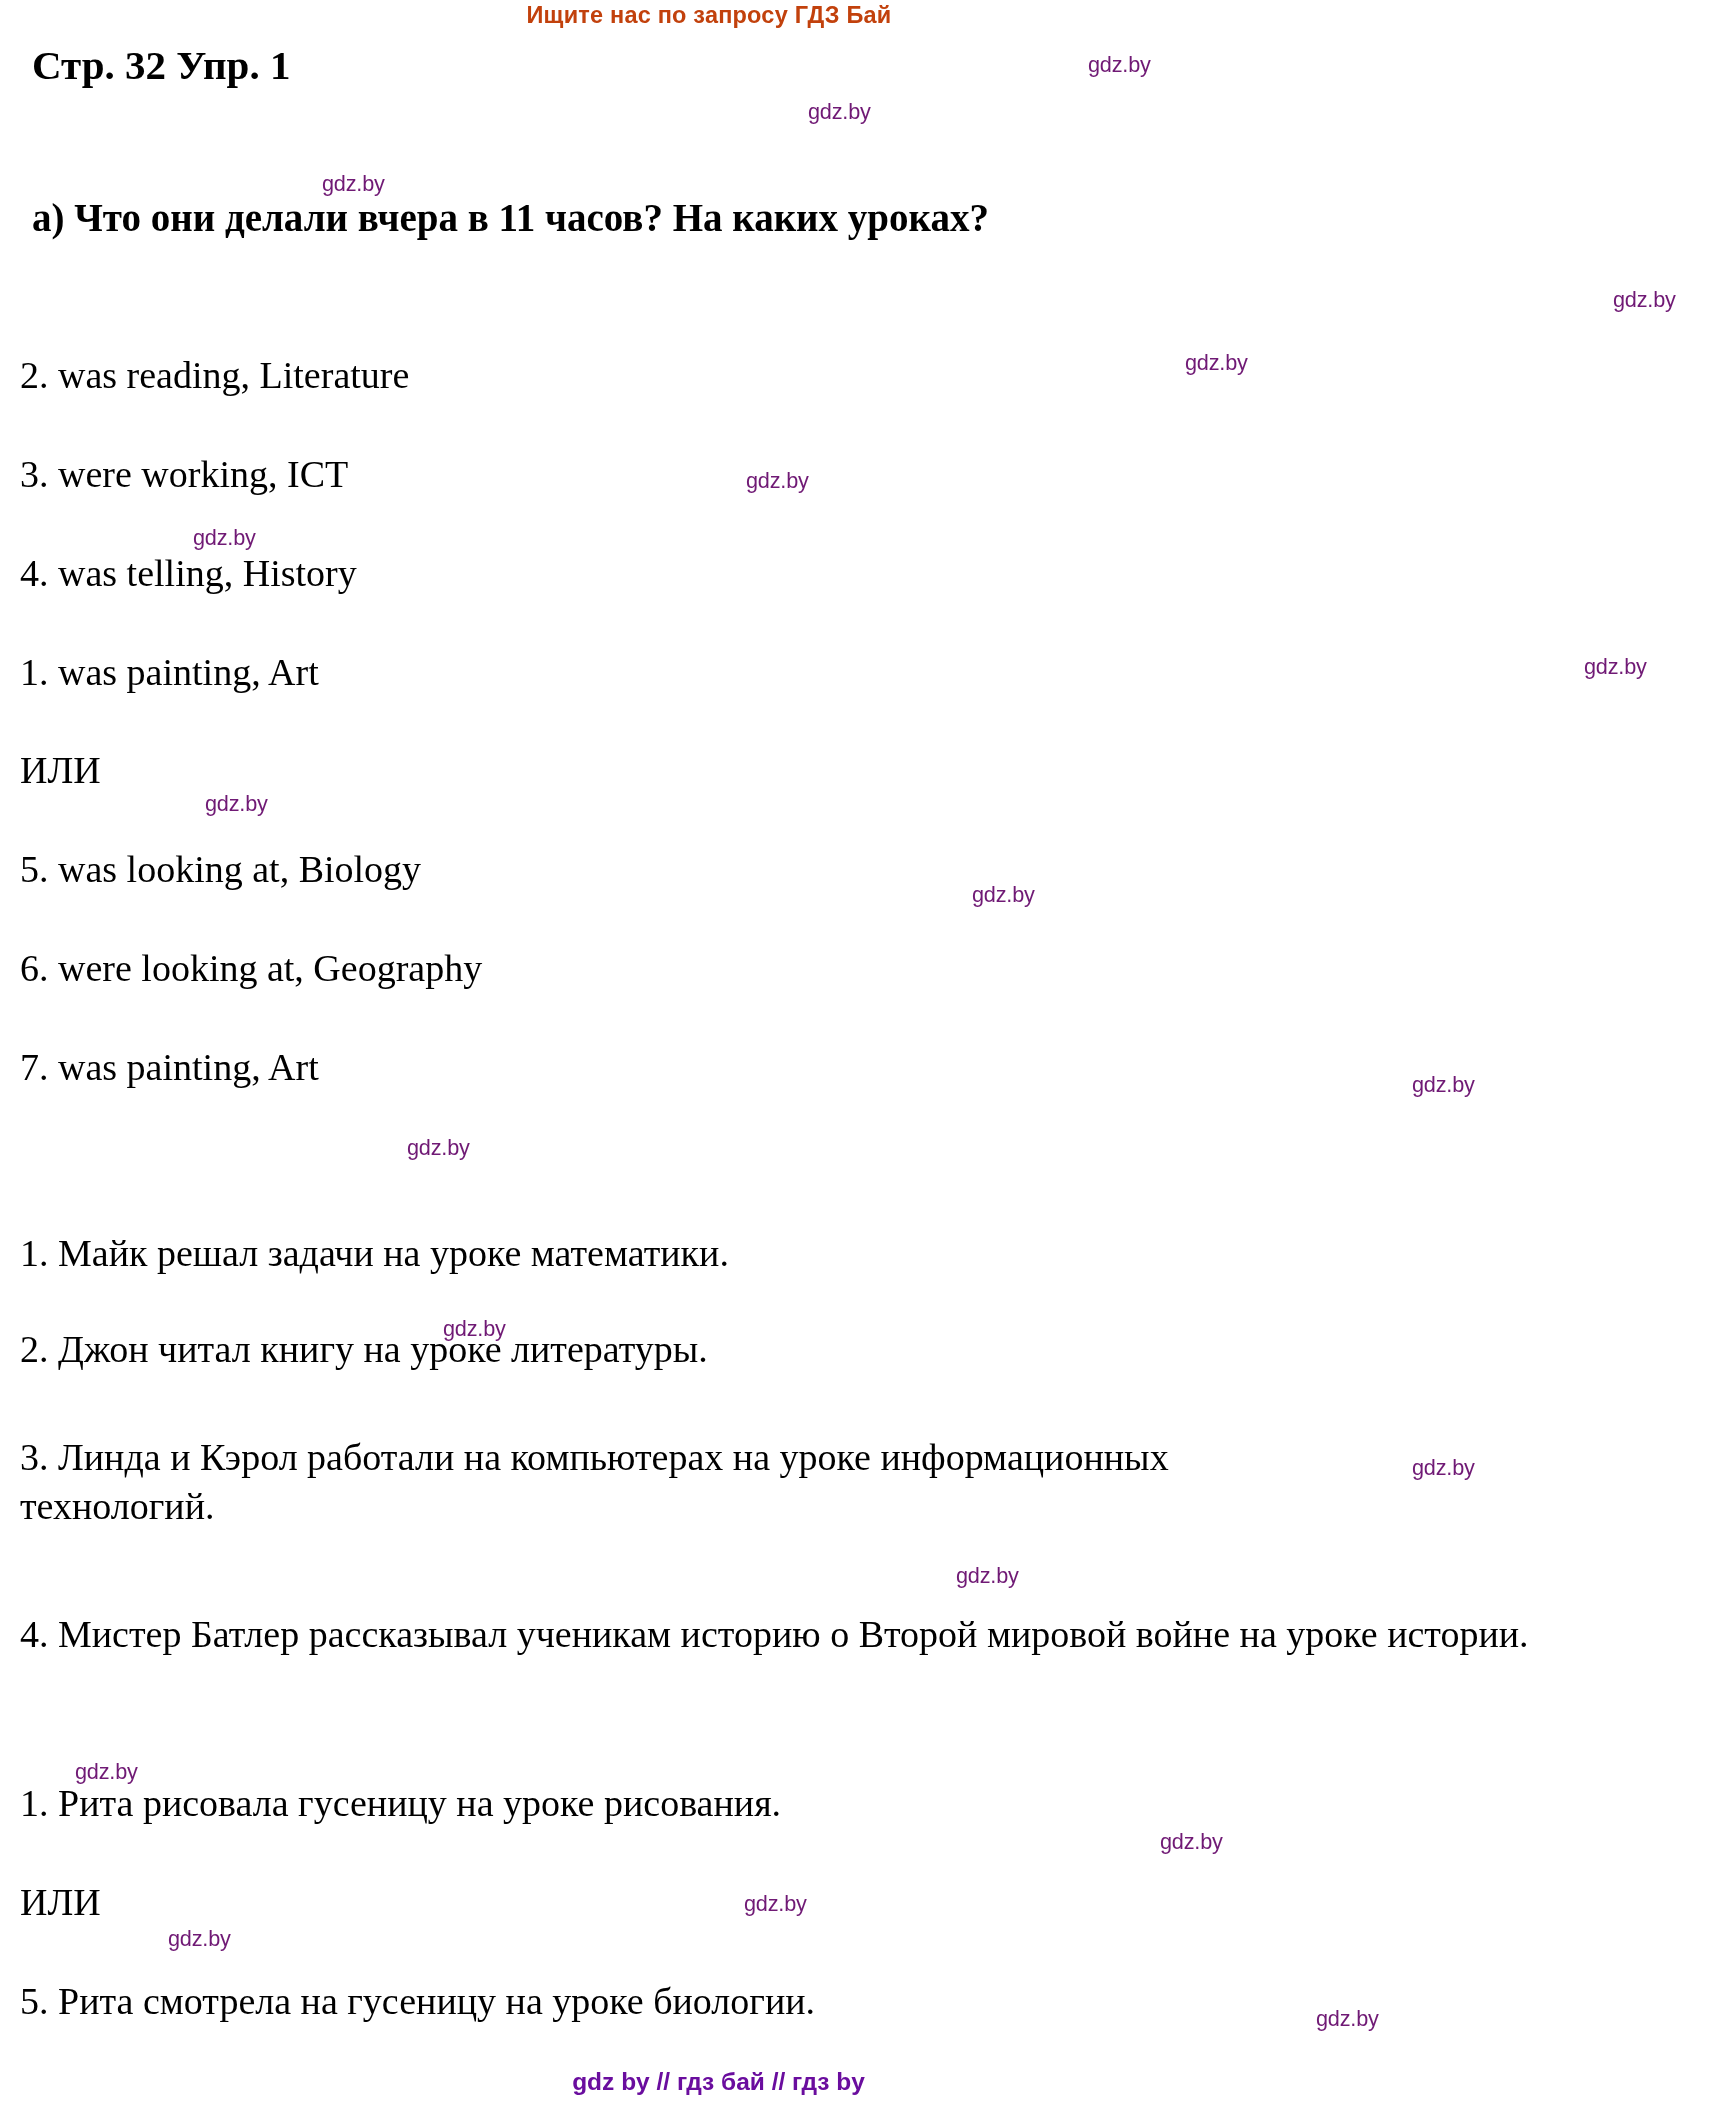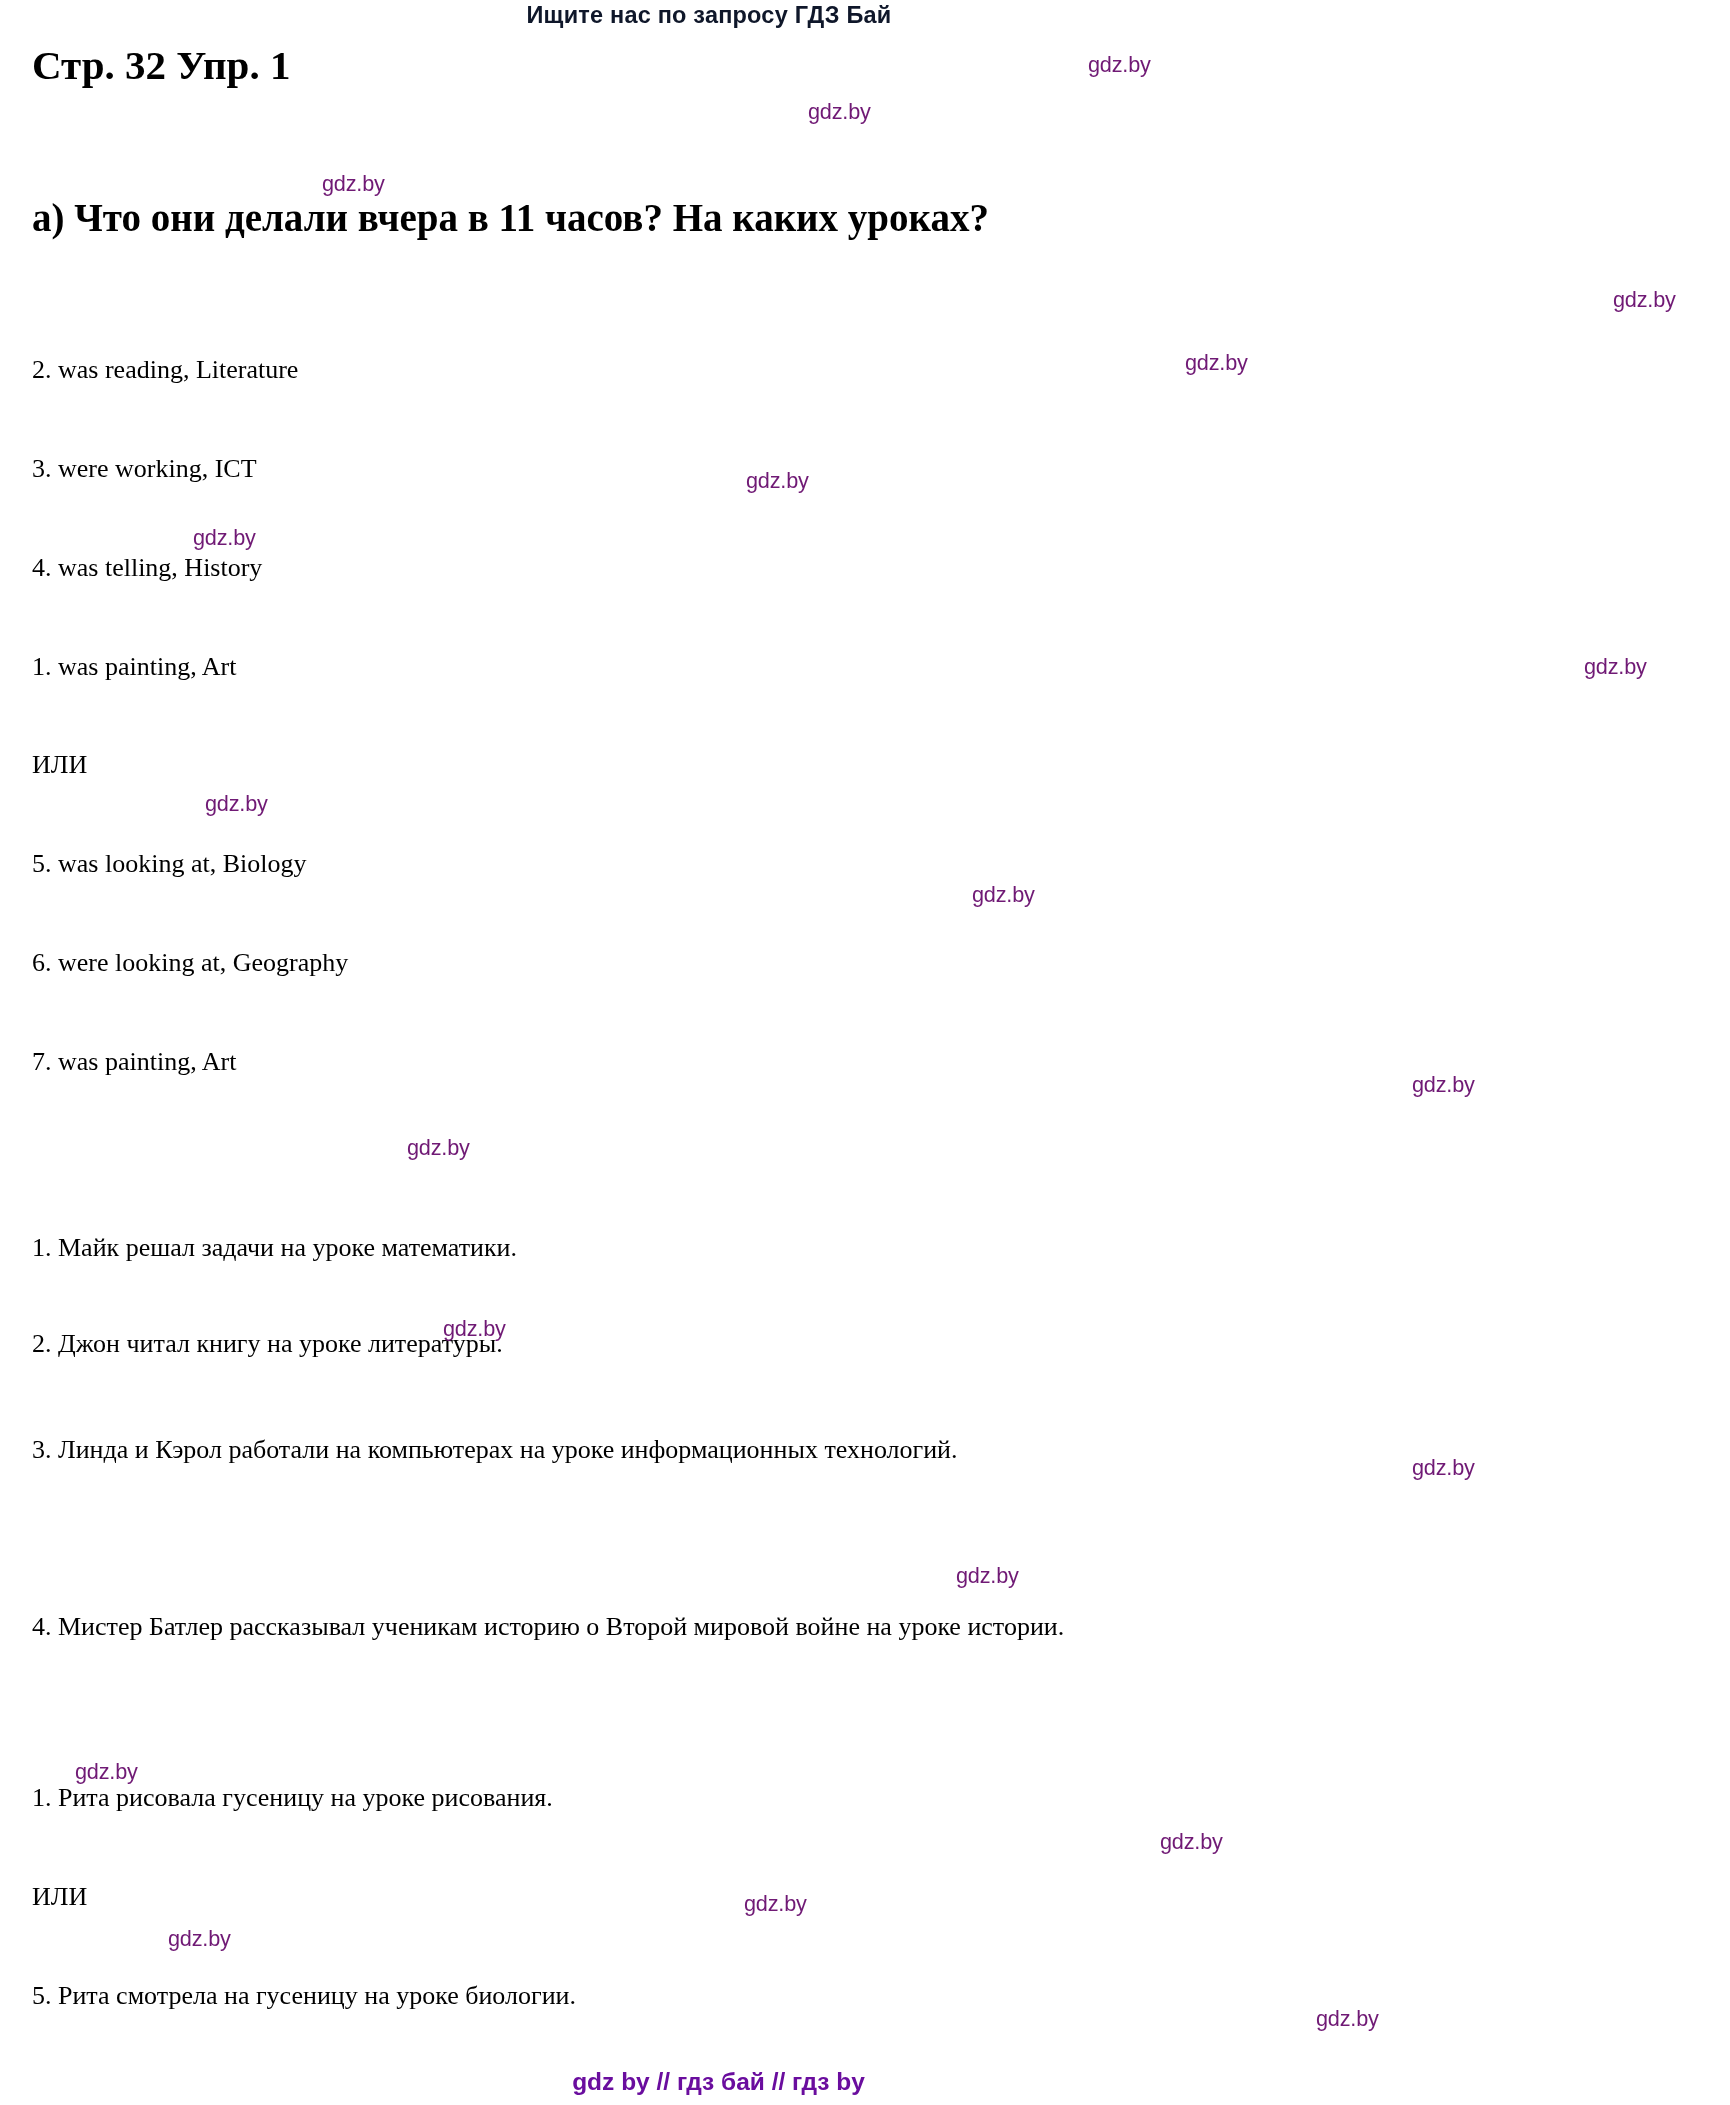--- a/index.html
+++ b/index.html
@@ -18,21 +18,21 @@
     overflow: hidden;
   }
 
   
   .promo-header {
     position: absolute;
     top: 1.9px;
     left: 0;
     width: 1418px;
     text-align: center;
-    color: #0f172a;
+    color: #c2410c;
     font-family: "Liberation Sans", "DejaVu Sans", sans-serif;
     font-size: 23.5px;
     font-weight: bold;
     letter-spacing: 0.2px;
     white-space: nowrap;
   }
 
   
   .promo-footer {
     position: absolute;
@@ -64,22 +64,22 @@
     top: 164px;
     font-size: 39px;
     font-weight: bold;
     font-family: "Liberation Serif", "DejaVu Serif", serif;
     color: #000;
     white-space: nowrap;
     margin-top: 31px;
   }
   .ans-line {
     position: absolute;
-    left: 32px;
-    font-size: 26px;
+    left: 20px;
+    font-size: 38px;
     font-weight: normal;
     font-family: "Liberation Serif", "DejaVu Serif", serif;
     color: #000;
     white-space: nowrap;
     line-height: 1.05;
   }
   .ans-line.wrap {
     white-space: normal;
     width: 1215px;
     line-height: 1.28;

